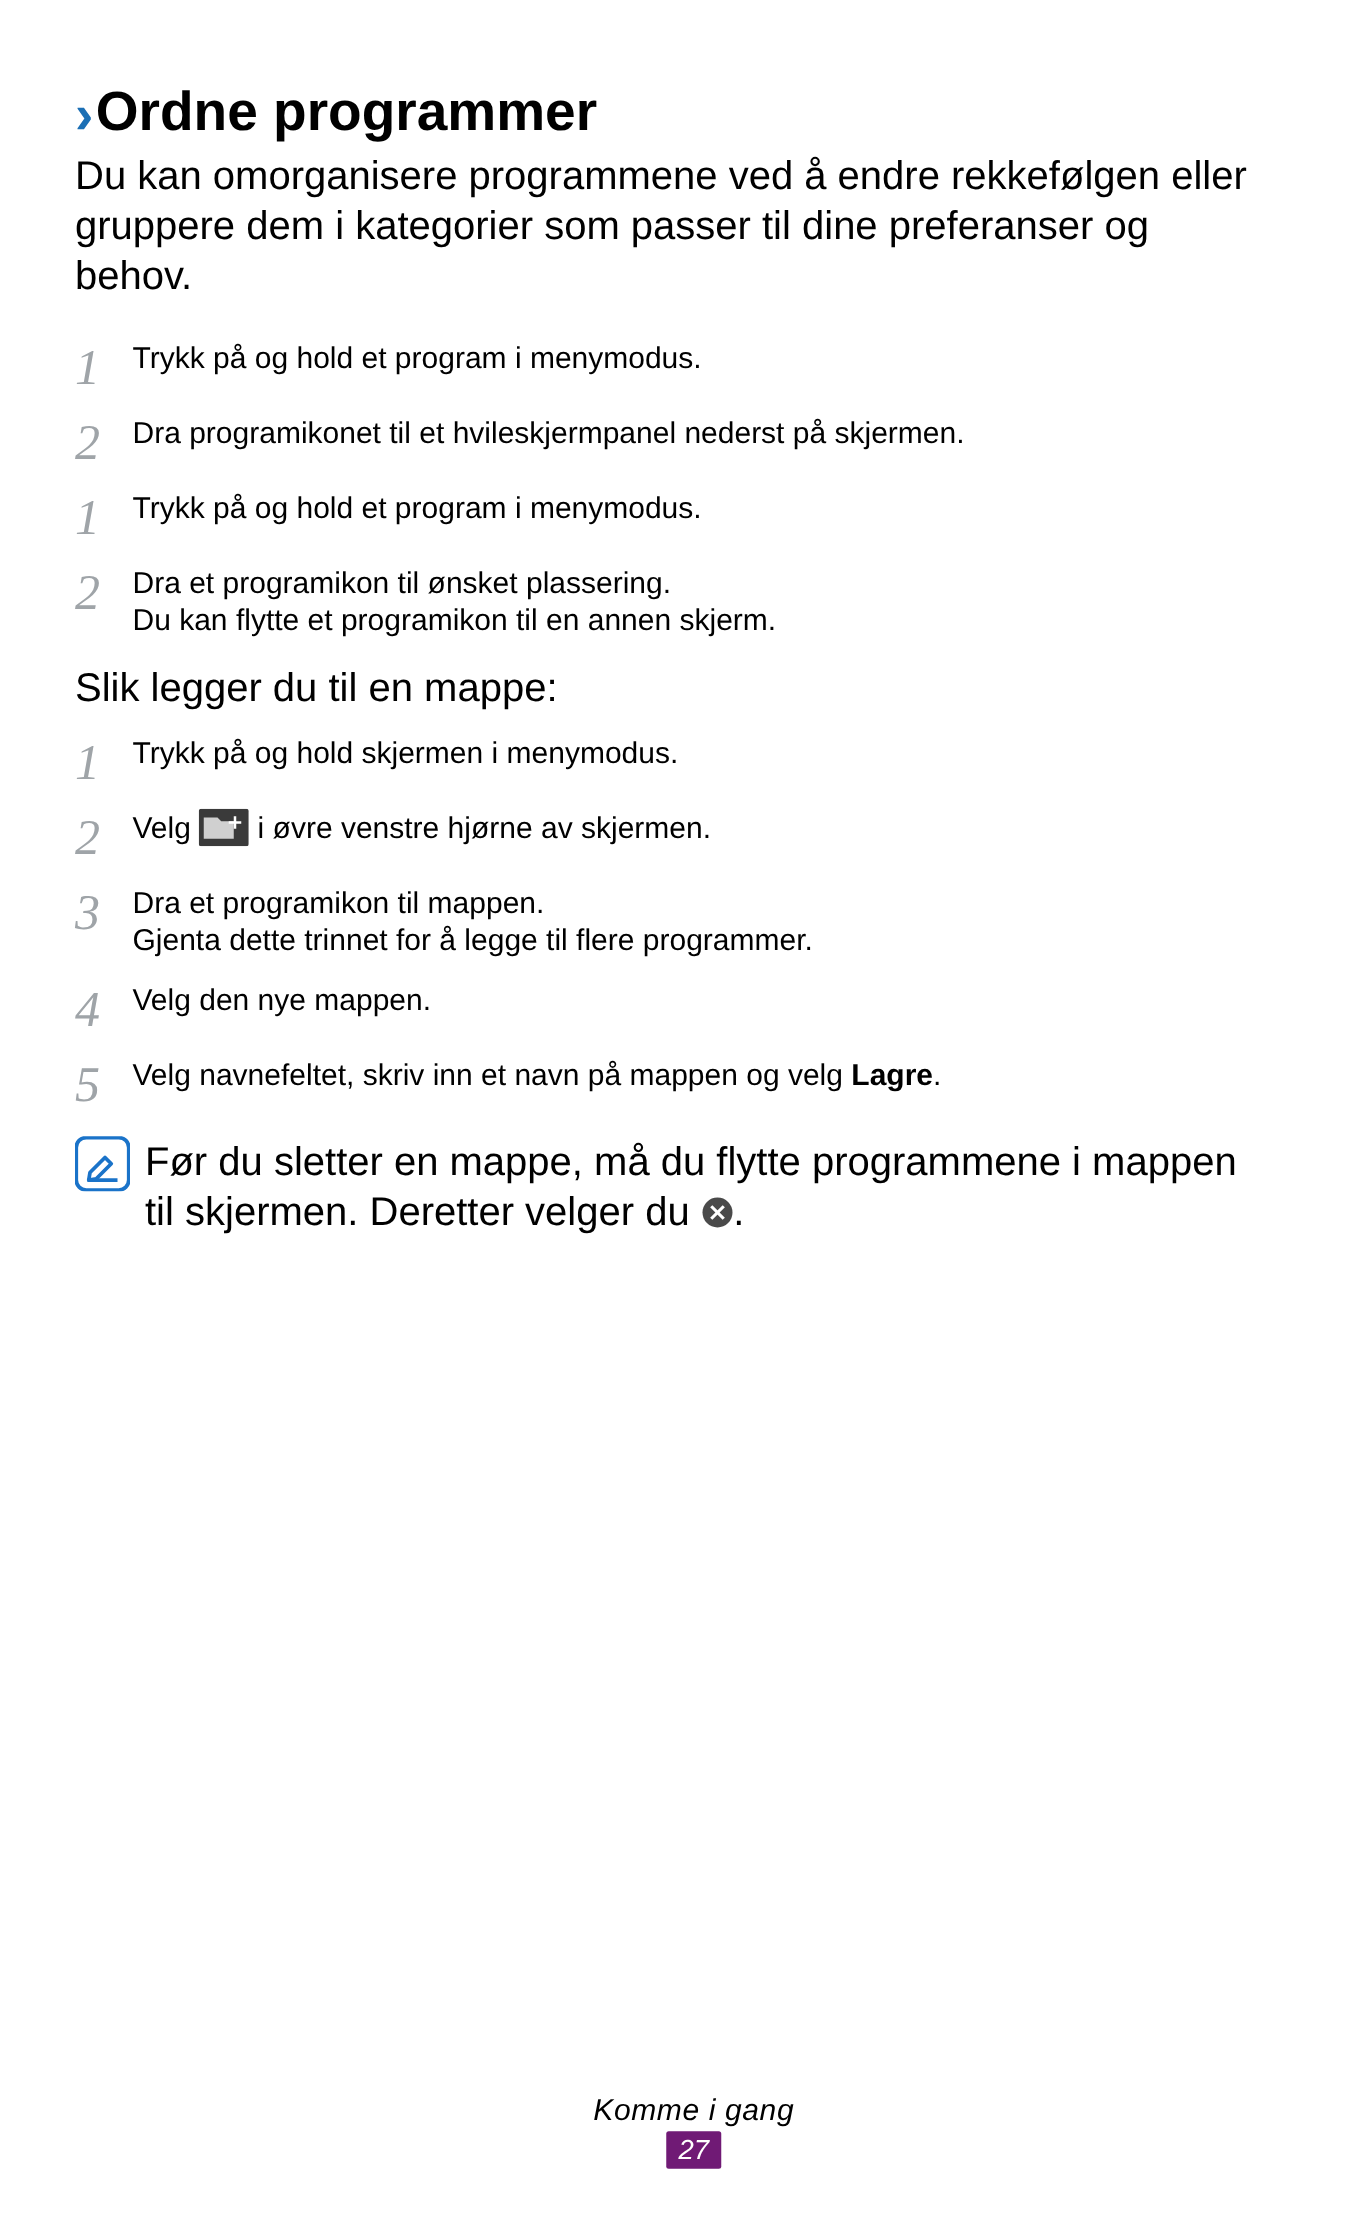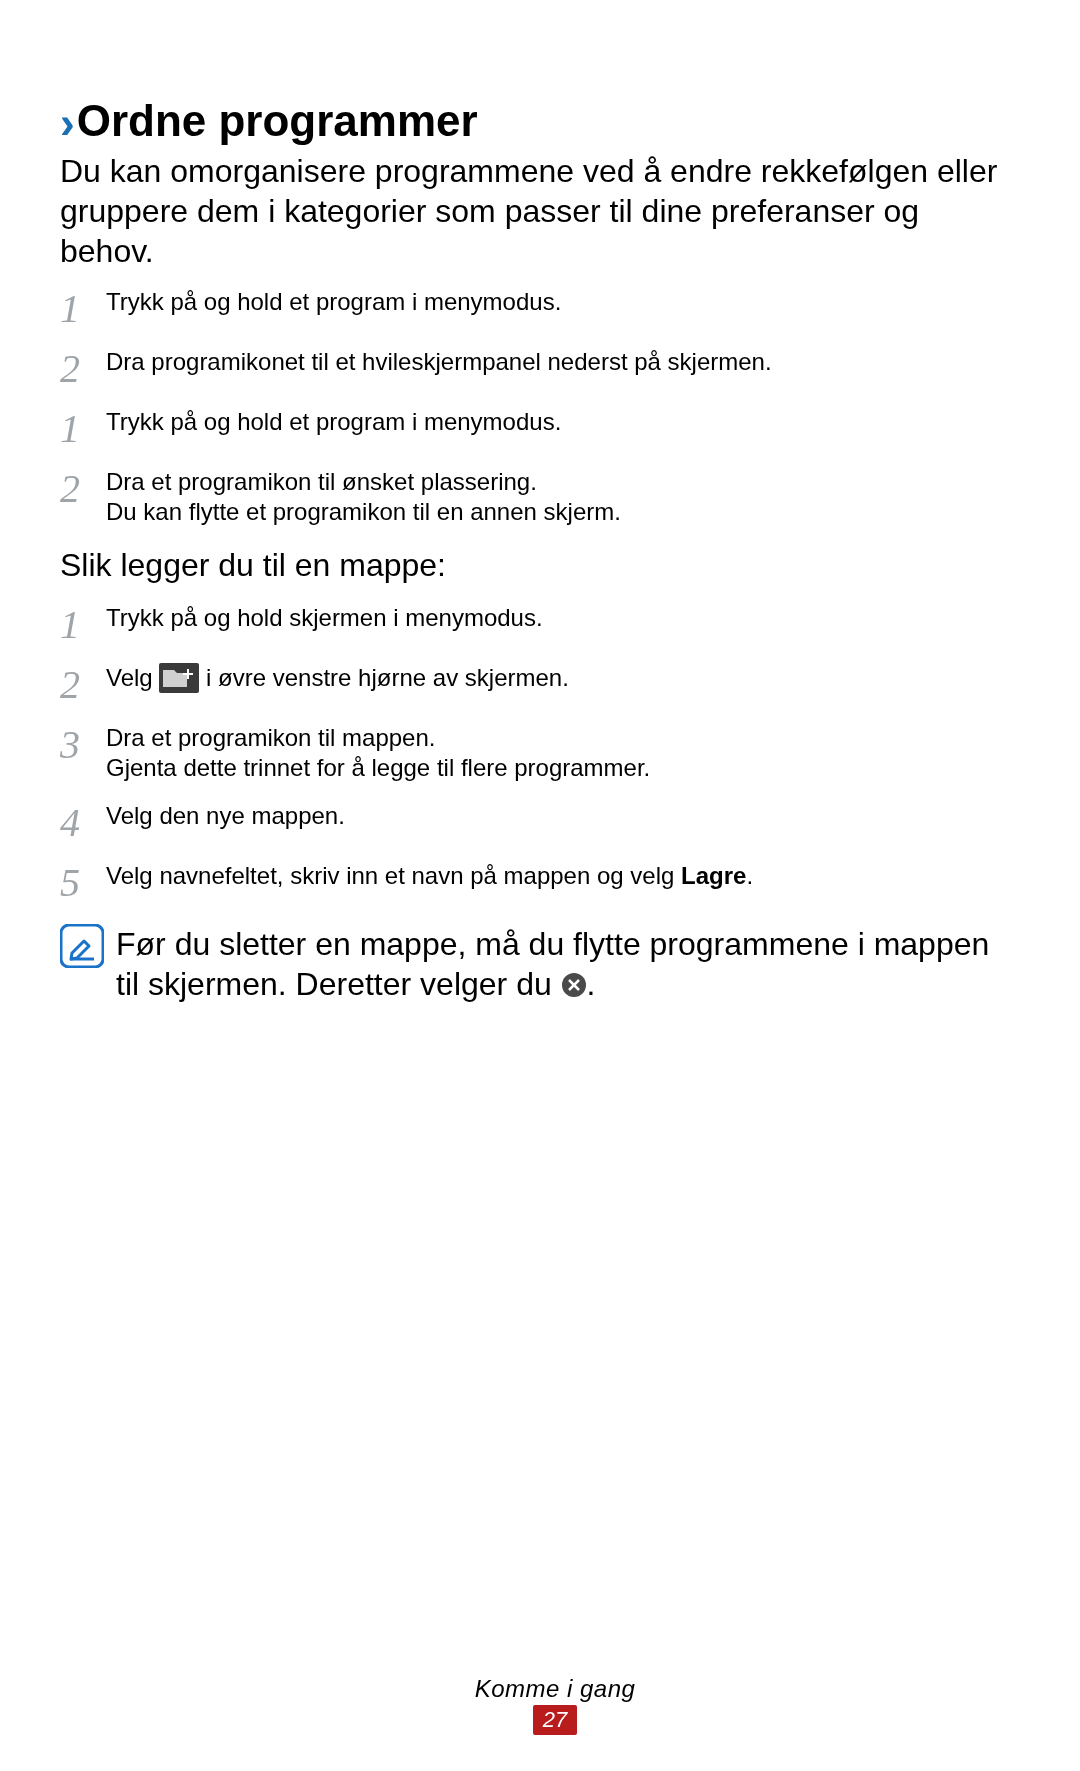--- a/index.html
+++ b/index.html
@@ -25,26 +25,25 @@
     font-weight: bold;
     margin-right: 2px;
     line-height: 1;
     position: relative;
     top: 2px;
   }
   .heading-text {
     font-size: 44px;
     font-weight: 700;
     line-height: 1;
-    margin-top: 31px;
   }
   .intro {
     font-size: 32px;
     line-height: 1.25;
-    margin-bottom: 16px;
+    margin-bottom: 32px;
     font-weight: 400;
   }
   .paragraph {
     font-size: 32px;
     line-height: 1.25;
     margin-bottom: 18px;
   }
   .step-row {
     display: flex;
     margin-bottom: 18px;
@@ -97,21 +96,21 @@
     margin-left: 15px;
   }
   .footer-title {
     font-style: italic;
     font-size: 24px;
     color: #000;
     letter-spacing: 0.5px;
   }
   .page-badge {
     display: inline-block;
-    background: #b91c1c;
+    background: #701a75;
     color: #fff;
     font-size: 22px;
     font-style: italic;
     padding: 2px 10px;
     border-radius: 2px;
     margin-top: 2px;
   }
 </style>
 </head>
 <body>

